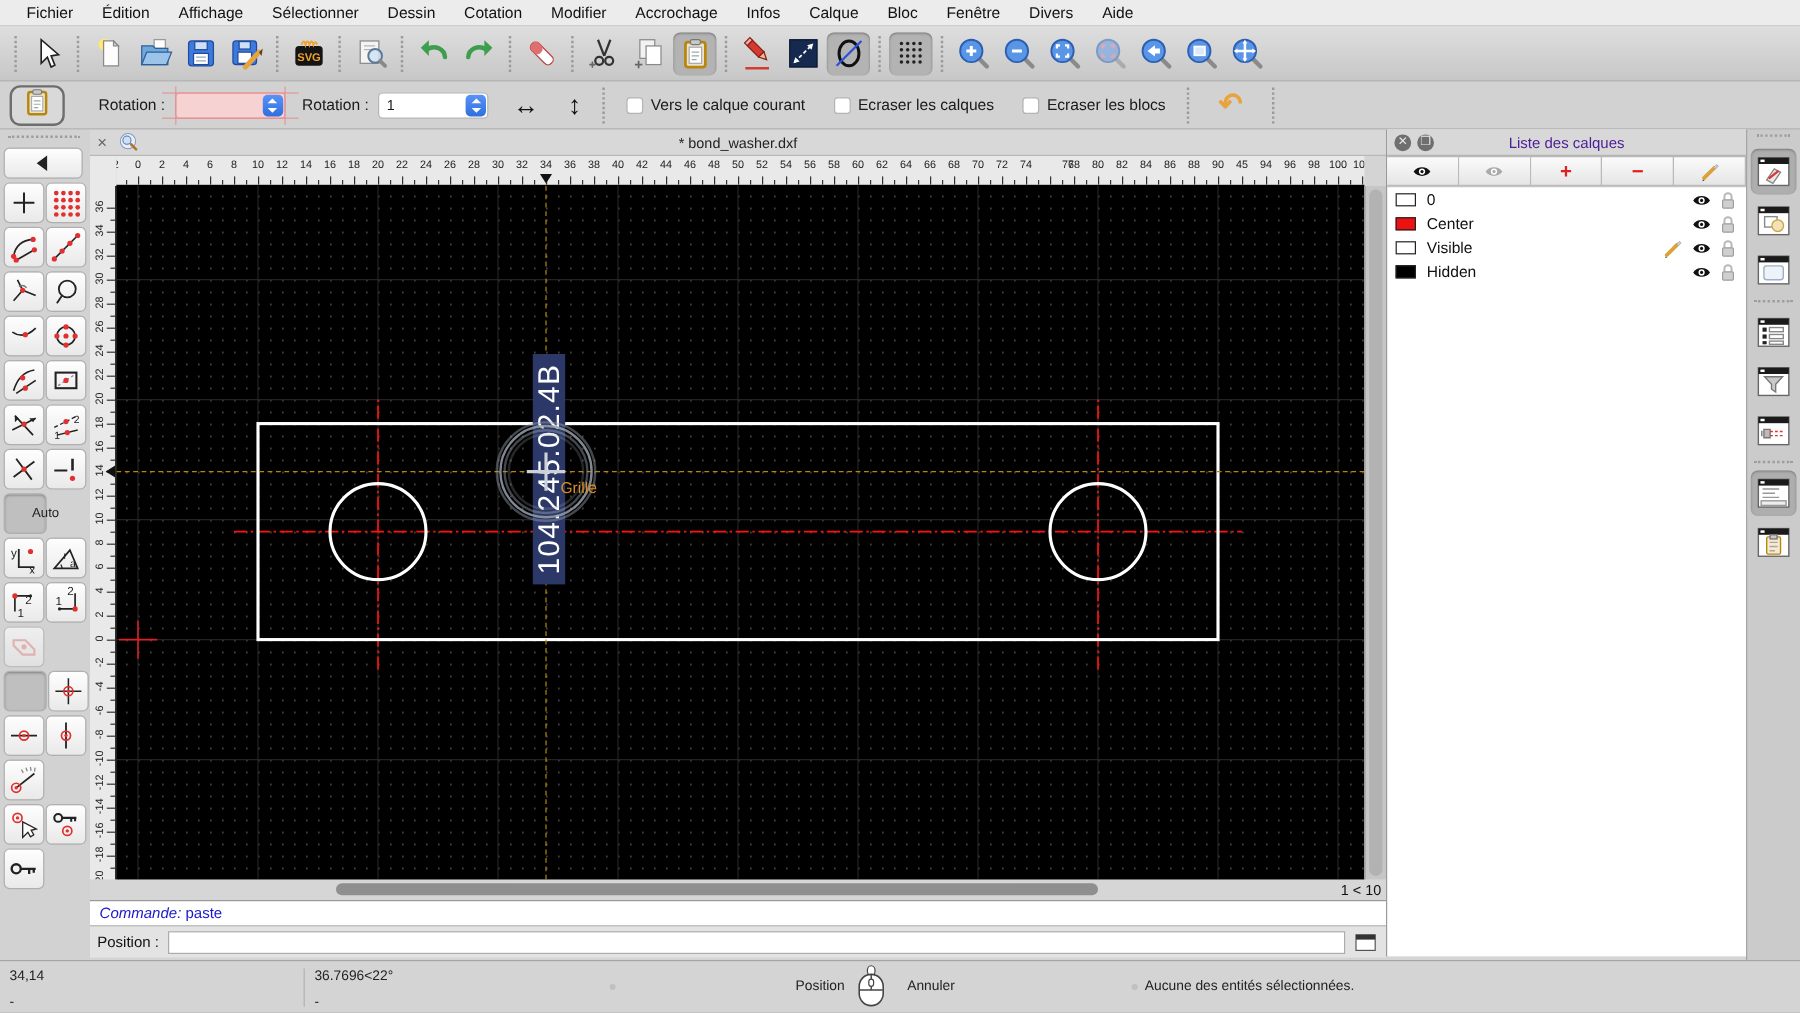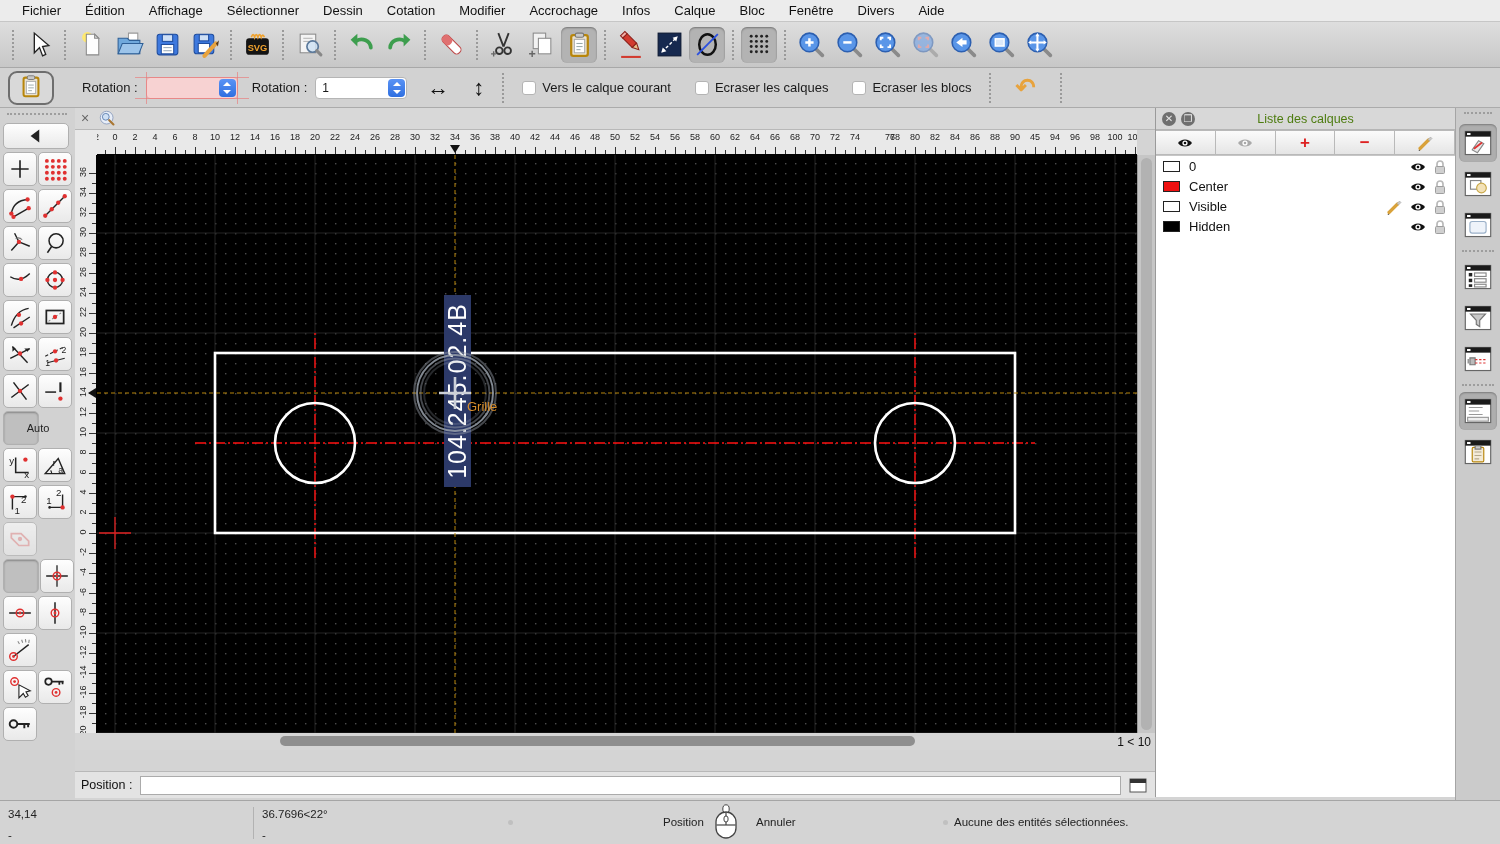--- a/index.html
+++ b/index.html
@@ -92,21 +92,21 @@
             display:flex; align-items:center; padding:0 6px; }
   #pos-label { font-size:12.5px; color:#111; margin-right:8px; }
   #pos-input { flex:1; height:19px; background:#fff; border:1px solid #ababab; font-size:12px; padding-left:4px; }
   #pos-winbtn { width:22px; height:18px; margin-left:6px; display:flex; align-items:center; justify-content:center; }
 
   
   #layerpanel { left:1155px; top:108px; width:300px; height:689px; background:#fff; border-left:1px solid #9a9a9a; }
   #lp-header { position:relative; height:22px; background:#d8d8d8; border-bottom:1px solid #b5b5b5; }
   .lp-circle { position:absolute; top:4px; width:14px; height:14px; border-radius:50%; background:#6f6f6f;
                color:#e8e8e8; font-size:10px; line-height:14px; text-align:center; }
-  #lp-title { position:absolute; width:100%; top:4px; text-align:center; font-size:12.5px; color:#4d7c0f; }
+  #lp-title { position:absolute; width:100%; top:4px; text-align:center; font-size:12.5px; color:#4c1d95; }
   #lp-toolbar { display:flex; height:26px; border-bottom:1px solid #c6c6c6; background:#dedede; }
   .lp-tbtn { flex:1; border:1px solid #b9b9b9; border-left:none; background:linear-gradient(#fbfbfb,#e5e5e5);
              display:flex; align-items:center; justify-content:center; font-weight:bold; font-size:15px; }
   .layer-row { display:flex; align-items:center; height:20px; padding-left:7px; position:relative; }
   .layer-row .swatch { width:17px; height:11px; border:1px solid #222; margin-right:9px; flex:none; }
   .layer-row .lname { font-size:13px; color:#111; }
   .layer-row .ricon { position:absolute; top:2px; }
 
   
   #rightdock { left:1455px; top:108px; width:45px; height:692px; background:#cbcbcb; border-left:1px solid #a5a5a5; }
@@ -658,20 +658,21 @@
       </div>
   </div>
 
   <div id="tabbar" class="abs">
     <span id="tab-close" class="abs">×</span>
     <span id="tab-appicon" class="abs"><svg width="17" height="17" viewBox="0 0 20 20">
           <circle cx="9" cy="9" r="7.5" fill="#e8eef8" stroke="#8899bb"></circle>
           <circle cx="8" cy="8" r="4" fill="#cfe0f4" stroke="#5577aa"></circle>
           <line x1="12" y1="12" x2="17" y2="17" stroke="#aa7733" stroke-width="2.5" stroke-linecap="round"></line>
         </svg></span>
+    <div id="tab-title" class="abs">* bond_washer.dxf</div>
   </div>
 
   <div id="corner" class="abs"></div>
   <div id="hruler" class="abs">
       <span class="hr-lab" style="left:-12px;">-2</span>
       <span class="hr-tick" style="left:8px;height:4px;"></span>
       <span class="hr-tick" style="left:18px;height:7px;"></span>
       <span class="hr-lab" style="left:8px;">0</span>
       <span class="hr-tick" style="left:28px;height:4px;"></span>
       <span class="hr-tick" style="left:38px;height:7px;"></span>
@@ -964,20 +965,23 @@
       </svg></div>
 
   <div id="vscroll" class="abs">
       <div class="thumb"></div>
     </div>
   <div id="hscrollrow" class="abs">
     <div id="hscroll-thumb" class="abs"></div>
     <span id="page-indicator" class="abs">1 &lt; 10</span>
   </div>
 
+  <div id="cmdrow" class="abs">
+    <span id="cmd-label">Commande:</span><span id="cmd-value"> paste</span>
+  </div>
   <div id="posrow" class="abs">
     <span id="pos-label">Position :</span>
     <div id="pos-input"><span></span></div>
     <span id="pos-winbtn">
         <svg width="18" height="15" viewBox="0 0 18 15">
           <rect x="1" y="1" width="16" height="13" fill="#fff" stroke="#555"></rect>
           <rect x="1" y="1" width="16" height="4" fill="#333"></rect>
         </svg>
       </span>
   </div>

